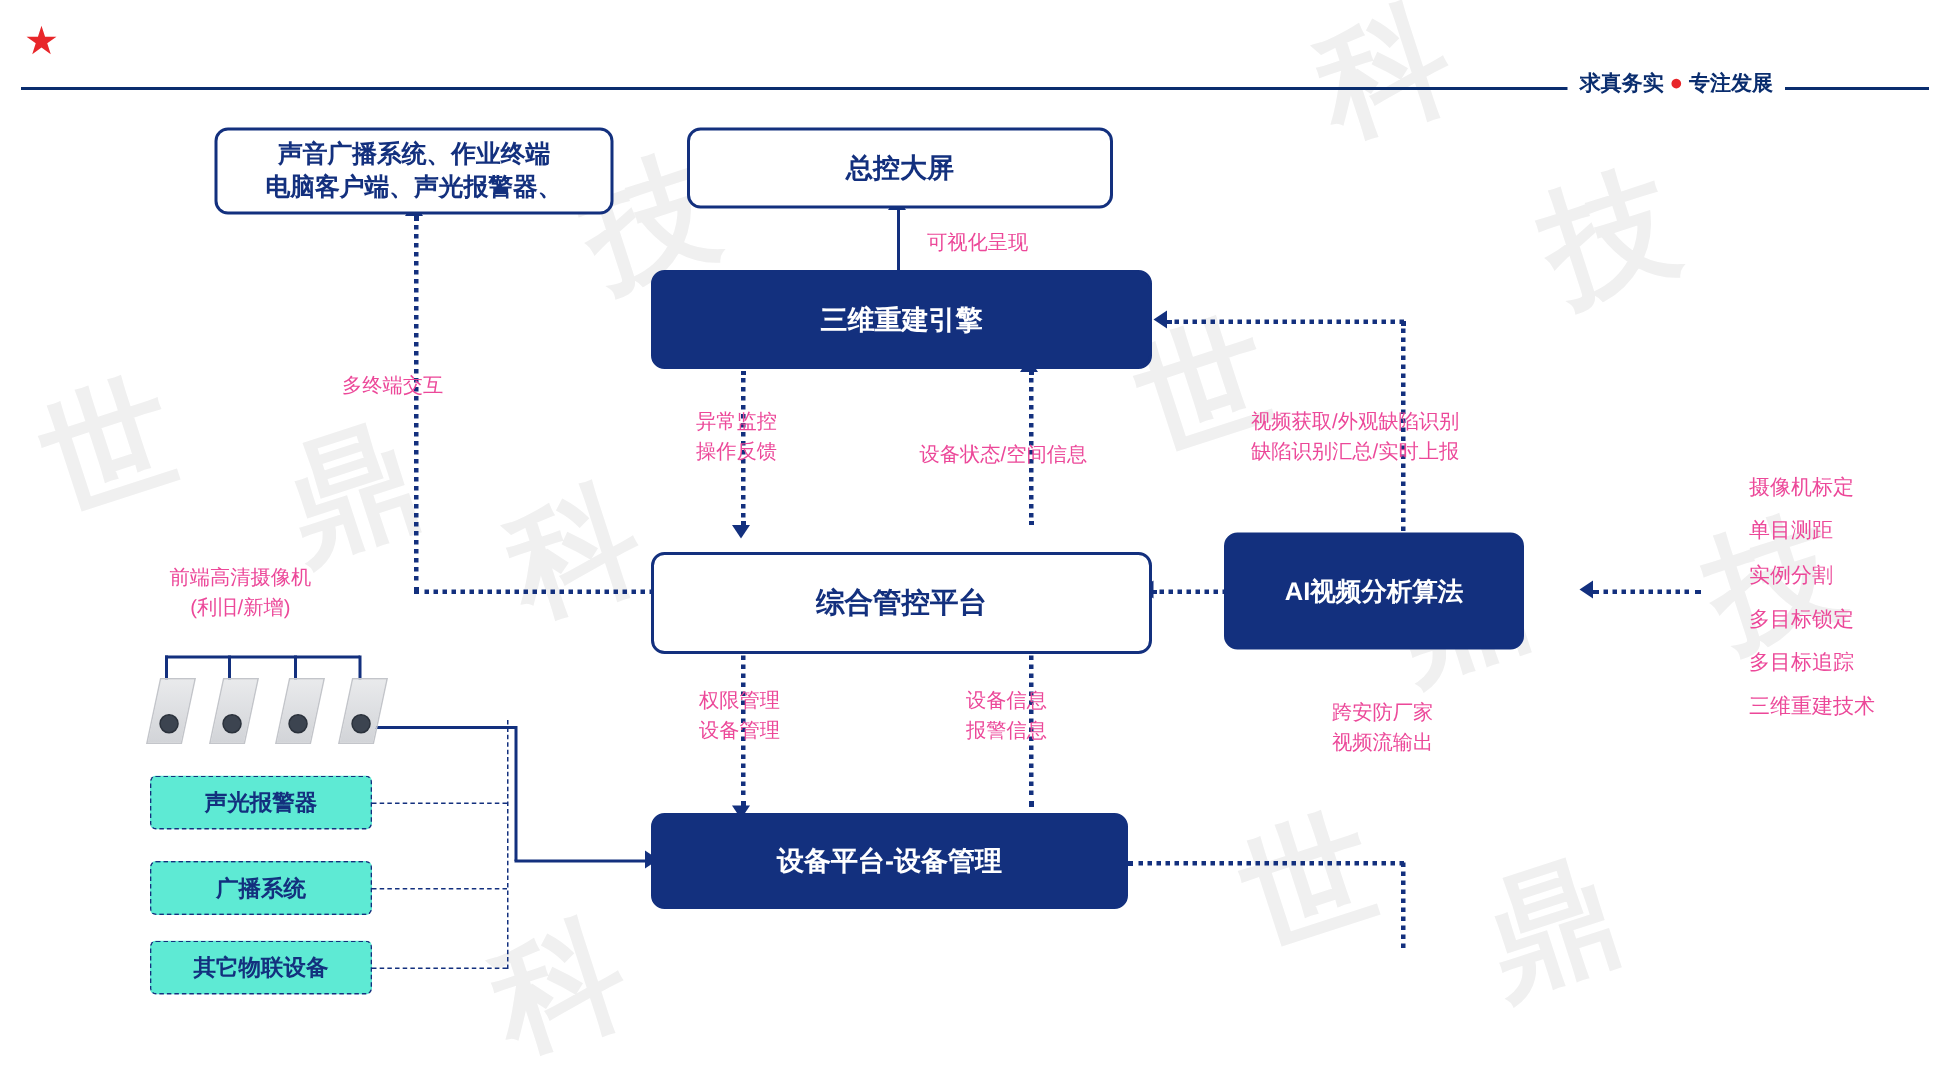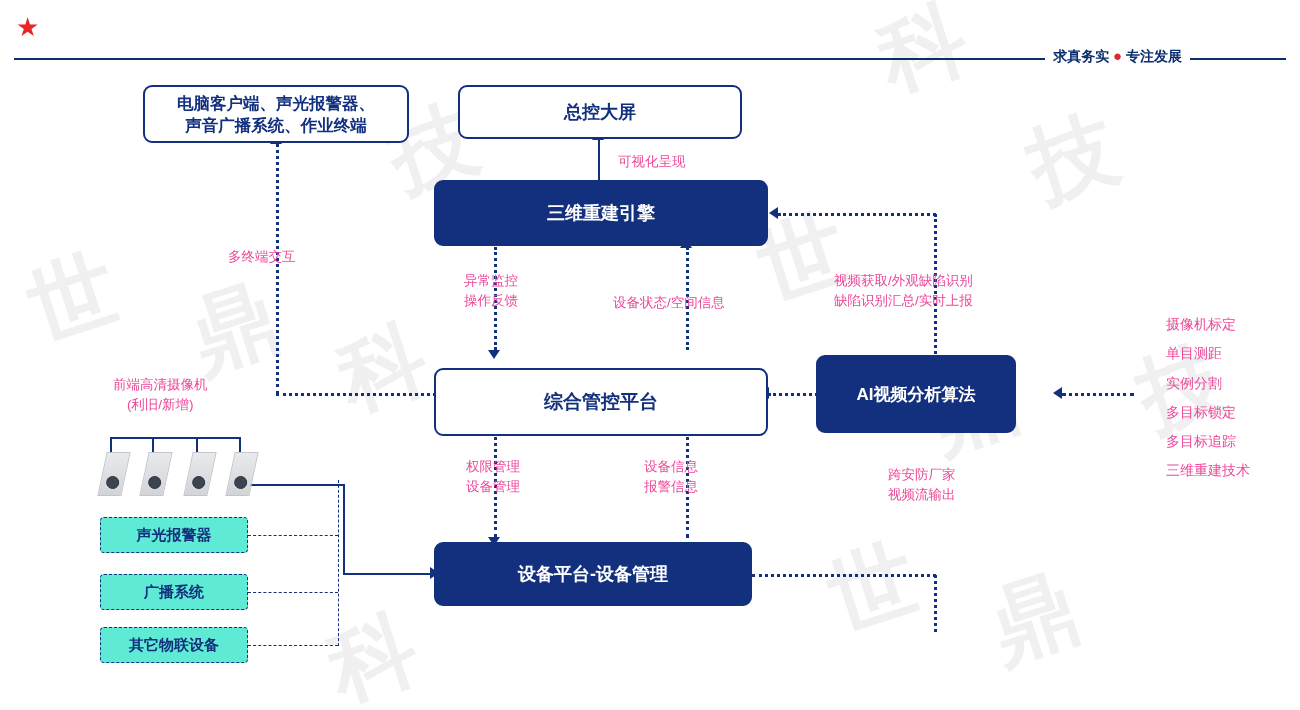--- a/index.html
+++ b/index.html
@@ -123,22 +123,22 @@
 <div class="ln dash-h" style="left:248px;top:645px;width:90px;"></div>
 <div class="ln dash-v" style="left:338px;top:480px;height:166px;"></div>
 
 <div class="ln solid-h" style="left:110px;top:437px;width:130px;"></div>
 <div class="ln solid-v" style="left:110px;top:437px;height:16px;"></div>
 <div class="ln solid-v" style="left:152px;top:437px;height:16px;"></div>
 <div class="ln solid-v" style="left:196px;top:437px;height:16px;"></div>
 <div class="ln solid-v" style="left:239px;top:437px;height:16px;"></div>
 
 <div class="box box-outline" style="left:143px;top:85px;width:266px;height:58px;font-size:16.5px;line-height:1.35;flex-direction:column;">
+  <span>声音广播系统、作业终端</span>
   <span>电脑客户端、声光报警器、</span>
-  <span>声音广播系统、作业终端</span>
 </div>
 
 <div class="box box-outline" style="left:458px;top:85px;width:284px;height:54px;font-size:18px;">总控大屏</div>
 
 <div class="box box-solid" style="left:434px;top:180px;width:334px;height:66px;font-size:18px;">三维重建引擎</div>
 
 <div class="box box-outline" style="left:434px;top:368px;width:334px;height:68px;font-size:19px;">综合管控平台</div>
 
 <div class="box box-solid" style="left:816px;top:355px;width:200px;height:78px;font-size:17px;">AI视频分析算法</div>
 

